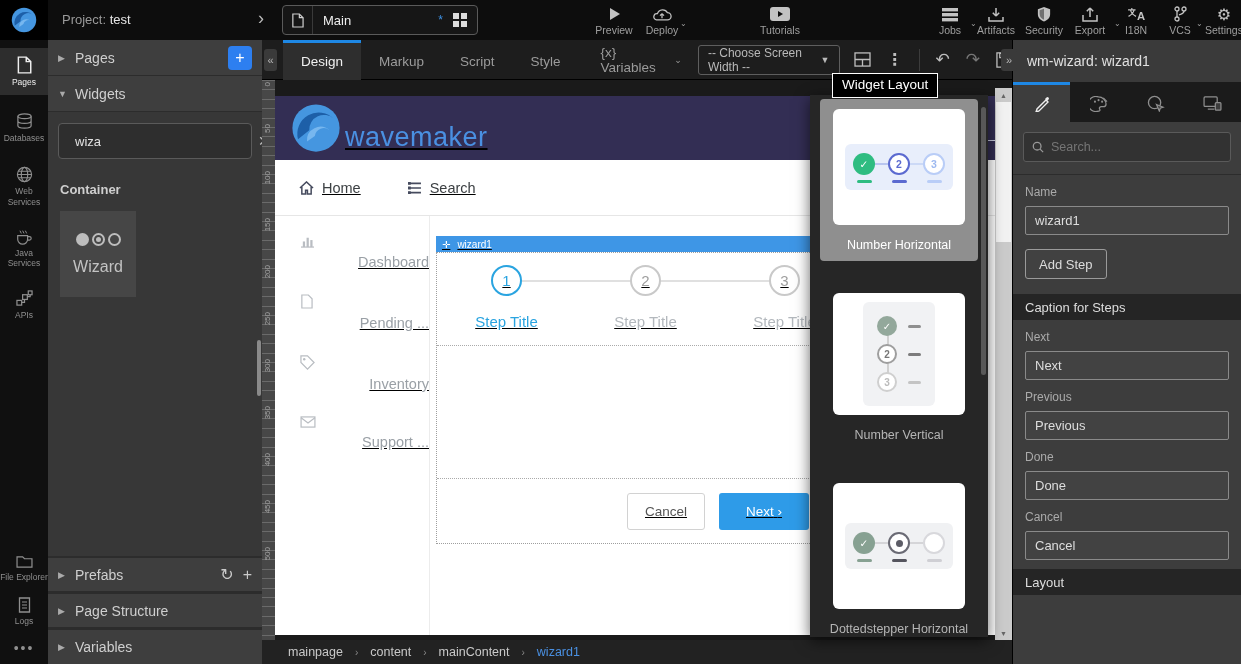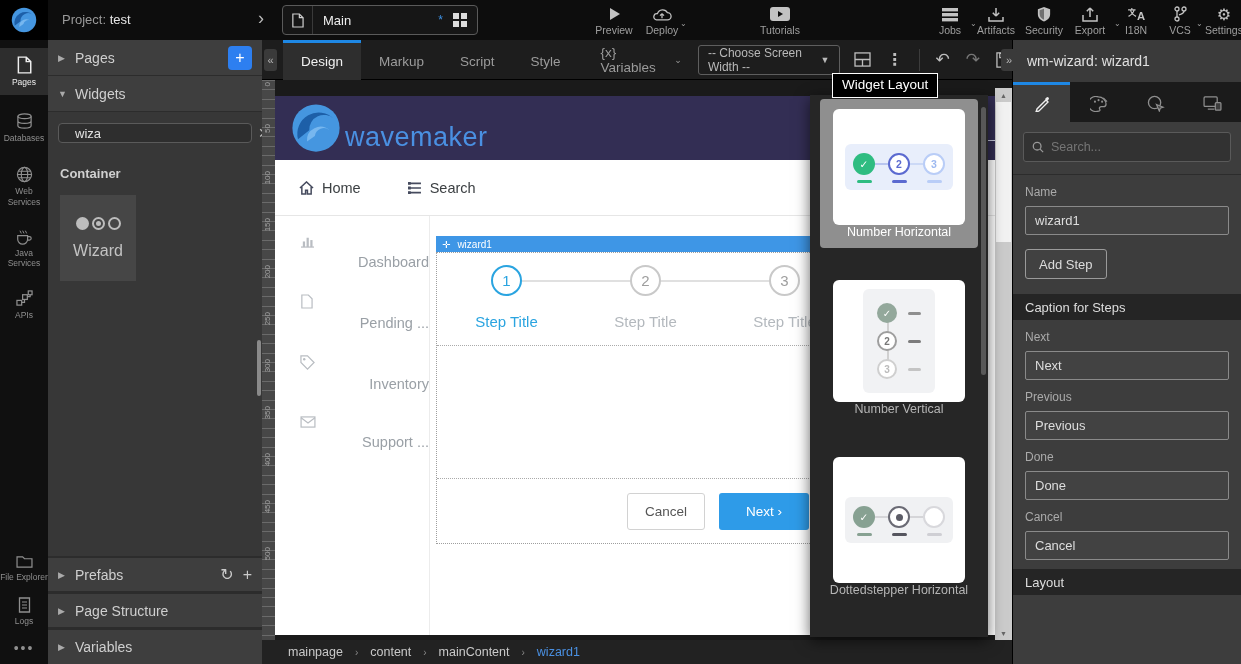--- a/index.html
+++ b/index.html
@@ -31,21 +31,21 @@
   .rail-it.active { background:#2d2d2d; color:#efefef; }
   .rail-bottom { position:absolute; bottom:2px; left:0; width:48px; }
   .rail-dots { color:#8f8f8f; text-align:center; font-size:14px; letter-spacing:2px; padding:6px 0; cursor:pointer; }
 
   
   #lpanel { position:absolute; left:48px; top:40px; width:214px; height:624px; background:#373737; }
   .lp-head { height:36px; background:#3e3e3e; border-bottom:1px solid #2c2c2c; display:flex; align-items:center; padding:0 10px; color:#cfcfcf; font-size:14px; gap:9px; cursor:pointer; }
   .lp-head .arr { font-size:9px; color:#aaa; width:8px; }
   .lp-head .sp { flex:1; }
   #pages-plus { width:24px; height:24px; border-radius:4px; background:#2d7ff0; color:#fff; font-size:16px; display:flex; align-items:center; justify-content:center; cursor:pointer; }
-  #wsearch { margin:11px 10px; height:20px; background:#2e2e2e; border:1px solid #5a5a5a; border-radius:4px; display:flex; align-items:center; padding:0 9px; gap:7px; }
+  #wsearch { margin:11px 10px; height:36px; background:#2e2e2e; border:1px solid #5a5a5a; border-radius:4px; display:flex; align-items:center; padding:0 9px; gap:7px; }
   #wsearch input { flex:1; background:transparent; border:0; outline:0; color:#e2e2e2; font-size:13px; font-family:inherit; }
   #wsearch .x { color:#bdbdbd; font-size:14px; cursor:pointer; }
   .lp-cat { padding:12px 12px 6px; color:#cfcfcf; font-size:13px; font-weight:bold; }
   #wizard-card { margin:8px 0 0 12px; width:76px; height:86px; background:#464646; display:flex; flex-direction:column; align-items:center; justify-content:center; gap:12px; cursor:pointer; }
   #wizard-card .lb { color:#c3c3c3; font-size:16px; }
   .wiz-ic { display:flex; align-items:center; gap:3px; }
   .wiz-ic .c1 { width:13px; height:13px; border-radius:50%; background:#bdbdbd; }
   .wiz-ic .c2 { width:13px; height:13px; border-radius:50%; border:2px solid #bdbdbd; display:flex; align-items:center; justify-content:center; }
   .wiz-ic .c2 i { width:5px; height:5px; border-radius:50%; background:#bdbdbd; }
   .wiz-ic .c3 { width:13px; height:13px; border-radius:50%; border:2px solid #bdbdbd; }
@@ -63,21 +63,21 @@
   #size-dd { margin-left:16px; width:152px; height:30px; border:1px solid #5e5e5e; border-radius:3px; background:#1d1d1d; color:#b9b9b9; font-size:12px; display:flex; align-items:center; padding:0 9px; justify-content:space-between; cursor:pointer; }
   .tool-ics { margin-left:14px; display:flex; align-items:center; gap:16px; color:#bdbdbd; }
   .tool-ics .sep { width:1px; height:22px; background:#3c3c3c; }
   .ticon { cursor:pointer; display:flex; align-items:center; }
   .expand-btn { position:absolute; right:-5px; top:9px; width:16px; height:22px; background:#3a3a3a; border-radius:3px; color:#b5b5b5; font-size:11px; display:flex; align-items:center; justify-content:center; cursor:pointer; z-index:5; }
 
   #cbody { position:absolute; top:40px; left:0; width:750px; height:560px; }
   #ruler { position:absolute; left:0; top:0; width:13px; height:560px; background:#474747;
     background-image:repeating-linear-gradient(to bottom, #6a6a6a 0 1px, transparent 1px 9.4px); }
   .rtick { position:absolute; left:1px; writing-mode:vertical-rl; transform:rotate(180deg); font-size:8px; color:#a2a2a2; }
-  #page { position:absolute; left:13px; top:16px; width:780px; height:539px; background:#fff; overflow:hidden; }
+  #page { position:absolute; left:13px; top:16px; width:780px; height:539px; background:#fff; overflow:hidden;text-decoration:underline; }
   #pg-header { height:64px; background:#332e54; display:flex; align-items:center; padding:0 14px; position:relative; }
   #brand { display:flex; align-items:flex-end; gap:2px; }
   #brand .txt { color:#4a90e2; font-size:27px; letter-spacing:0.5px; margin-bottom:2px; }
   #pg-search { position:absolute; right:20px; top:18px; width:130px; color:#fff; font-size:14px; border-bottom:1px solid #c9cbe0; padding-bottom:10px; }
   #pg-nav { height:56px; background:#fff; border-bottom:1px solid #e6e6e6; display:flex; align-items:center; padding:0 24px; gap:46px; position:relative; }
   .nav-it { display:flex; align-items:center; gap:8px; color:#3c4043; font-size:14.5px; cursor:pointer; }
   .nav-it svg { color:#4a4f63; }
   #help-c { position:absolute; right:192px; top:18px; width:19px; height:19px; border-radius:50%; border:1.5px solid #9aa0a6; color:#9aa0a6; font-size:12px; display:flex; align-items:center; justify-content:center; cursor:pointer; }
   #pg-content { display:flex; height:419px; }
   #side-nav { width:155px; border-right:1px solid #ececec; padding:18px 0 0 25px; }
@@ -108,21 +108,21 @@
   #crumbs { position:absolute; left:0; bottom:0; width:750px; height:24px; background:#222; display:flex; align-items:center; padding-left:26px; gap:12px; font-size:12.5px; color:#c9c9c9; }
   #crumbs .sep { color:#888; font-size:10px; }
   #crumbs .last { color:#4a90e2; }
   #crumbs span { cursor:pointer; }
 
   
   #wl-dd { position:absolute; left:810px; top:95px; width:178px; height:542px; background:#262626; box-shadow:0 4px 14px rgba(0,0,0,.6); z-index:20; overflow:hidden; }
   .wl-opt { margin:4px 10px 0; padding:10px 0 9px; border-radius:4px; display:flex; flex-direction:column; align-items:center; cursor:pointer; }
   .wl-opt.sel { background:#8f8f8f; }
   .wl-card { width:132px; background:#fff; border-radius:6px; display:flex; align-items:center; justify-content:center; }
-  .wl-lbl { font-size:12.5px; color:#b5b5b5; }
+  .wl-lbl { margin-top:13px; font-size:12.5px; color:#b5b5b5; }
   .wl-opt.sel .wl-lbl { color:#fff; }
   .mini-panel { border-radius:6px; display:grid; grid-template-columns:22px 13px 22px 13px 22px; justify-items:center; align-items:center; padding:9px 8px 7px; }
   .mc { width:22px; height:22px; border-radius:50%; display:flex; align-items:center; justify-content:center; font-size:10.5px; font-weight:bold; background:#fff; }
   .mconn { width:13px; height:2px; }
   .mdash { width:15px; height:3px; border-radius:2px; margin-top:5px; }
   .vpanel { background:#f1f2f4; border-radius:6px; padding:10px 14px; display:flex; flex-direction:column; gap:0; position:relative; }
   .vrow { display:flex; align-items:center; gap:11px; height:20px; margin:4px 0; }
   .vline { position:absolute; left:24px; top:22px; width:2px; height:60px; background:#d0d0d0; }
   .vc { width:20px; height:20px; border-radius:50%; display:flex; align-items:center; justify-content:center; font-size:10px; font-weight:bold; background:#fff; z-index:1; }
   .vdash { width:13px; height:3px; border-radius:2px; }

